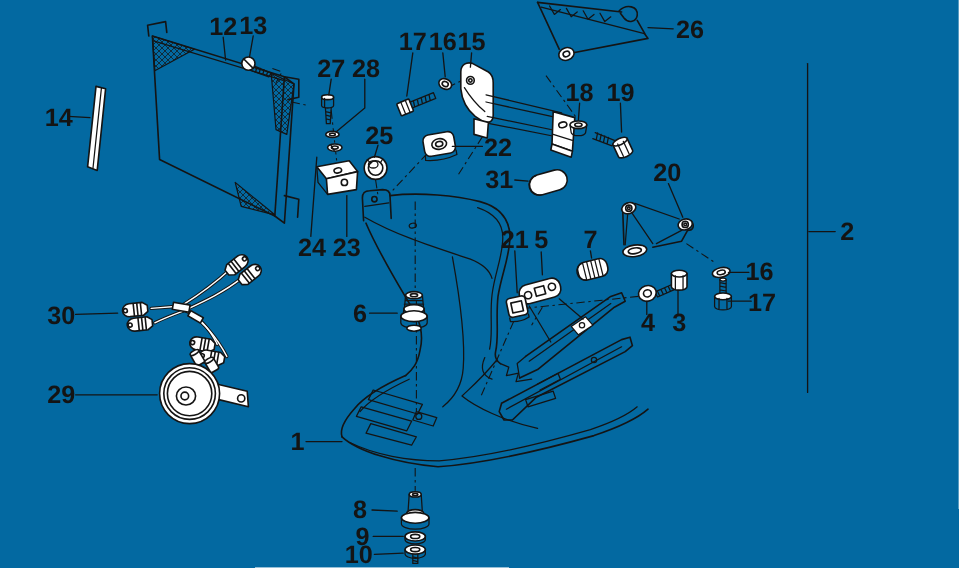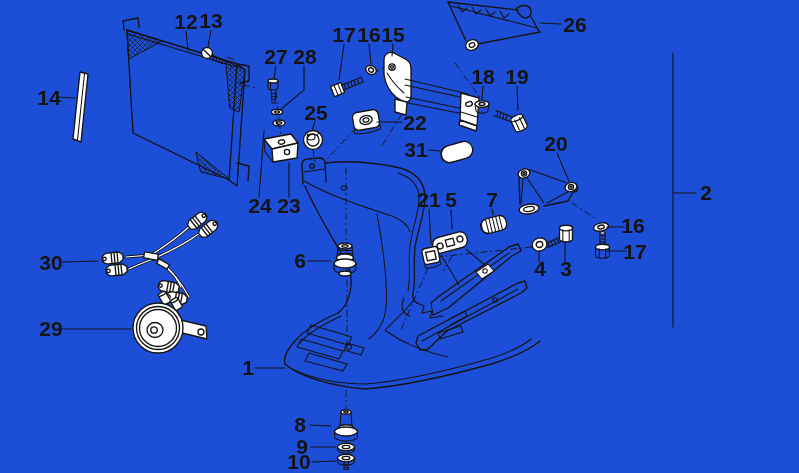--- a/index.html
+++ b/index.html
@@ -1,16 +1,16 @@
 <!DOCTYPE html>
 <html><head>
 <meta charset="utf-8">
 <style>
   html,body{margin:0;padding:0;background:#ffffff;}
-  .stage{position:relative;width:799px;height:473px;background:#1d4ed8;overflow:hidden;
+  .stage{position:relative;width:799px;height:473px;background:#0369a1;overflow:hidden;
          font-family:"Liberation Sans",sans-serif;}
   svg{position:absolute;left:0;top:0;}
   svg text{font-family:"Liberation Sans","DejaVu Sans",sans-serif;font-weight:bold;
            font-size:21px;fill:#141414;text-anchor:middle;}
   .ln{stroke:#141414;fill:none;stroke-width:1.35;stroke-linecap:round;stroke-linejoin:round;}
   .fw{fill:#ffffff;}
   .thin{stroke-width:1.05;}
   .leader{stroke:#141414;fill:none;stroke-width:1.1;stroke-linecap:round;}
   .dash{stroke:#141414;fill:none;stroke-width:0.9;stroke-dasharray:7 3 2 3;}
 </style>

